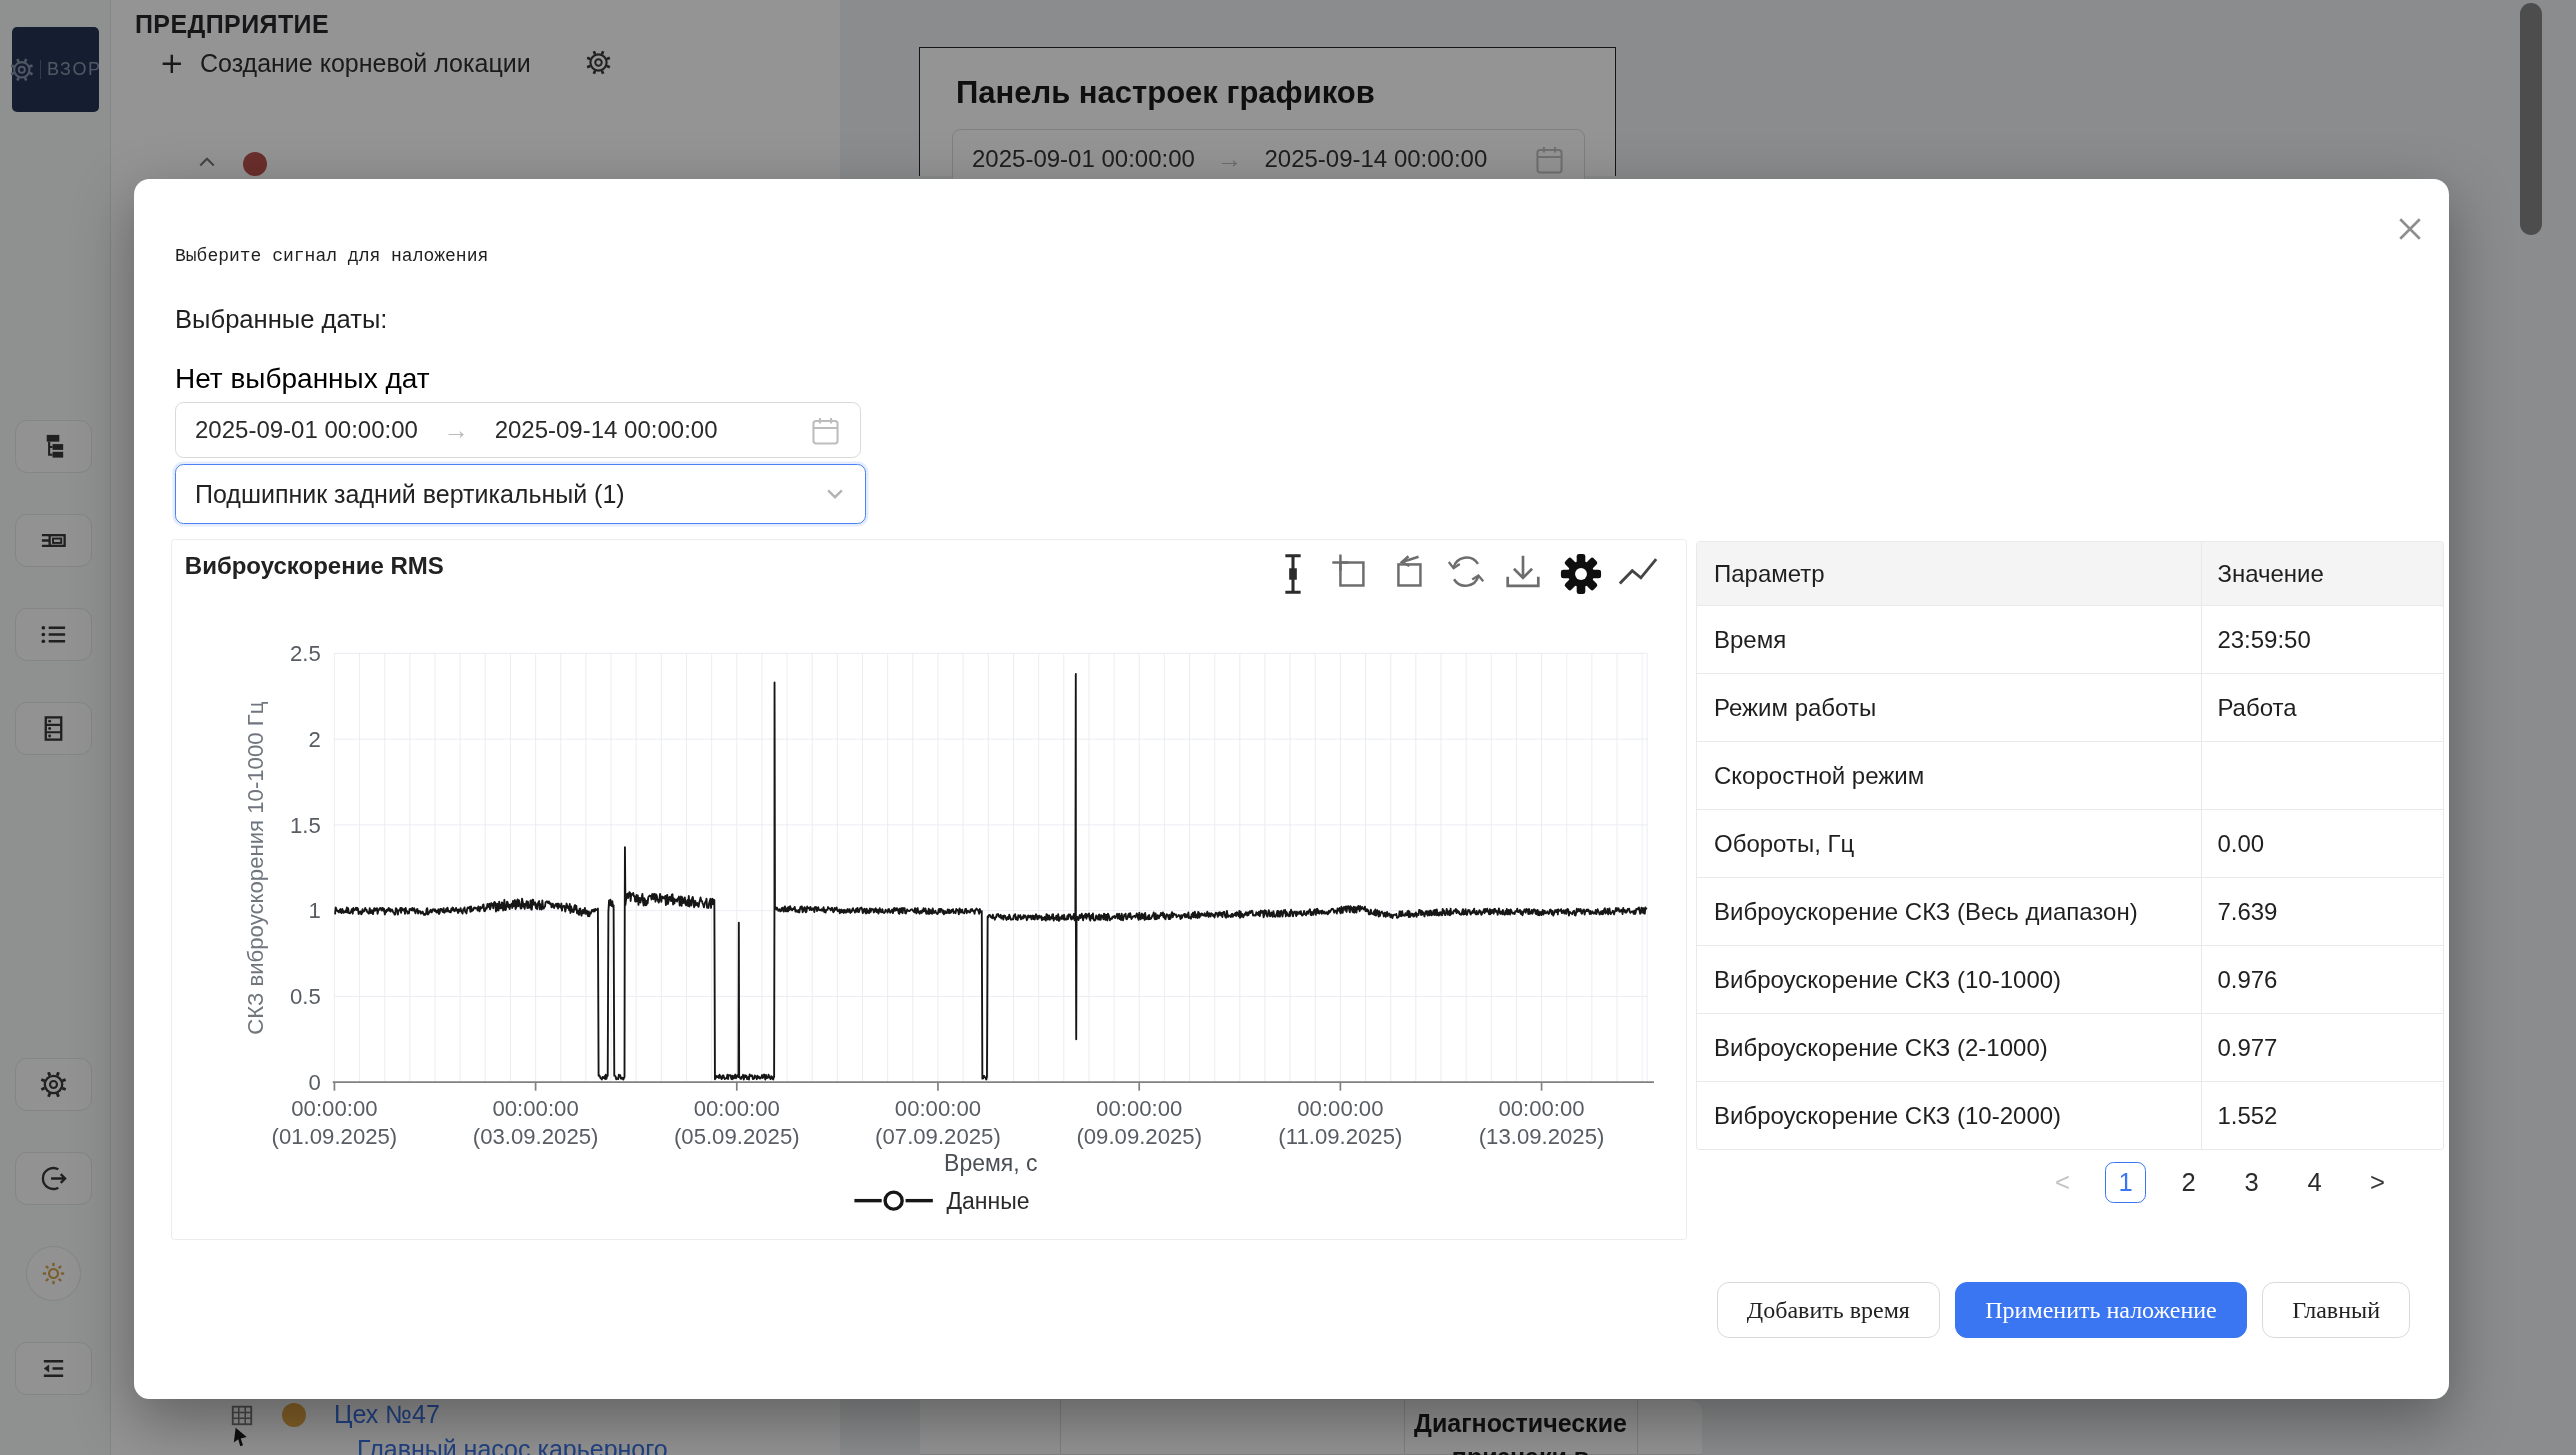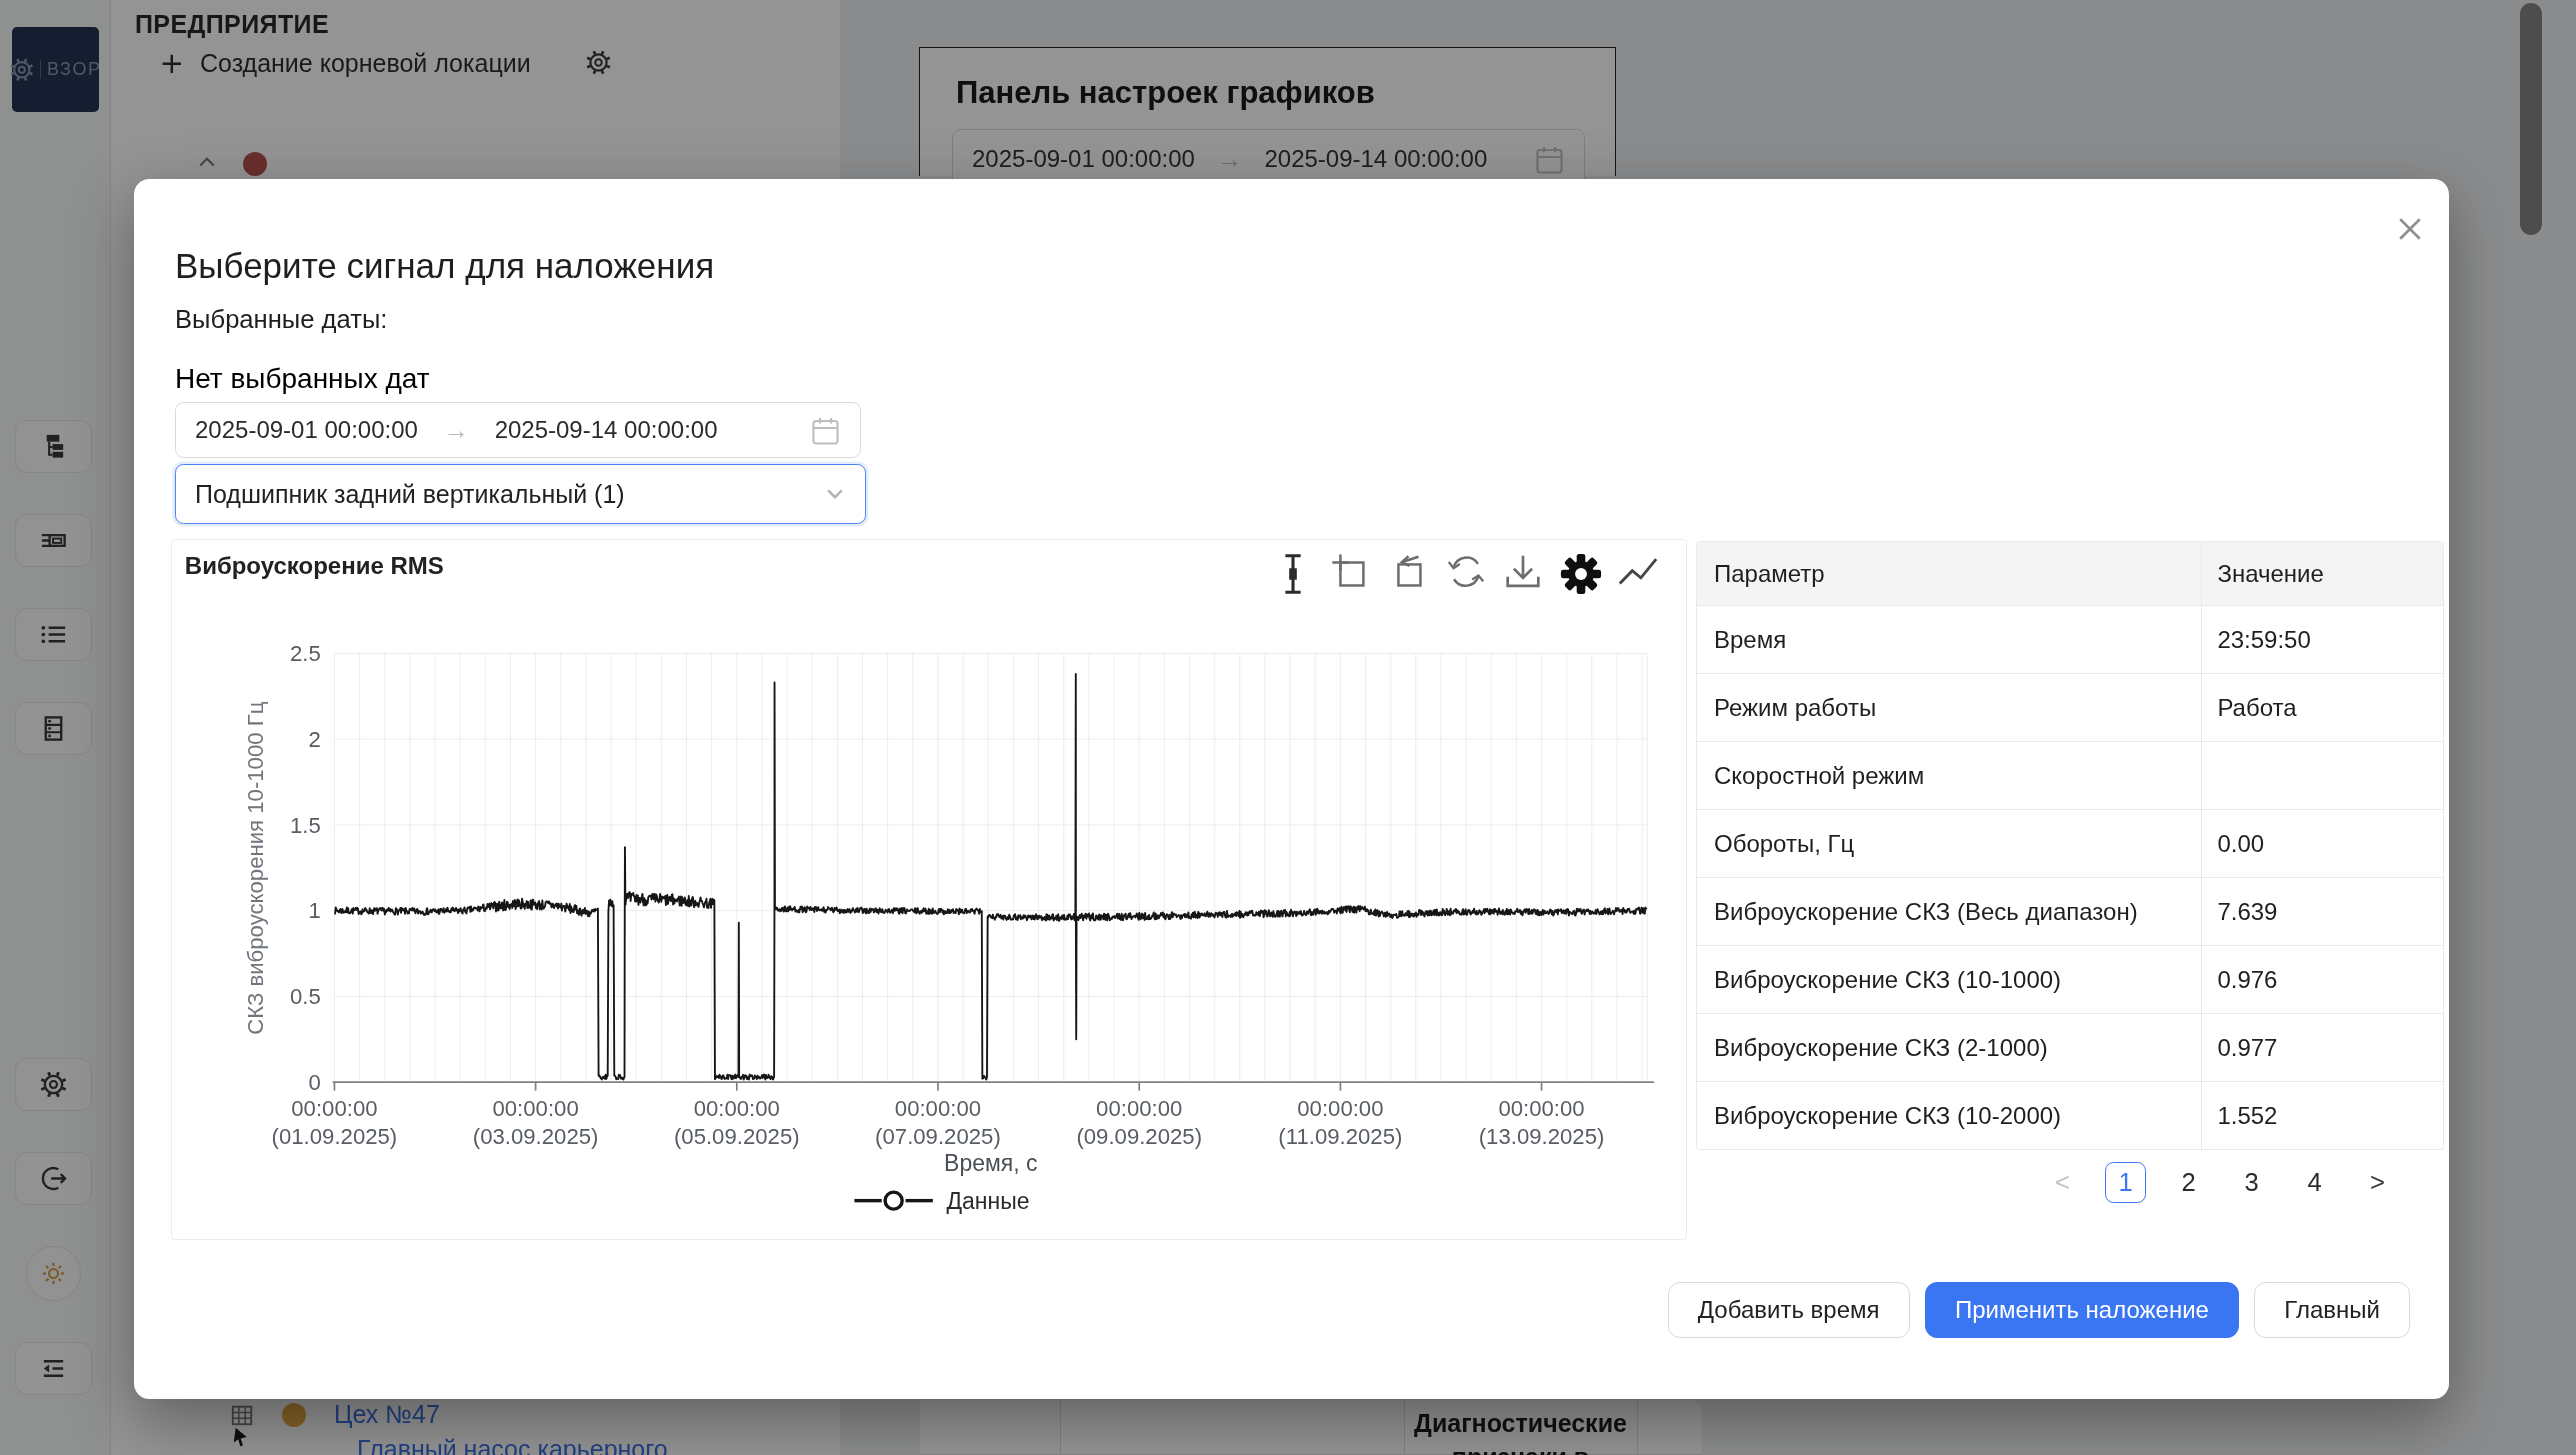--- a/index.html
+++ b/index.html
@@ -33,21 +33,21 @@
   .settings-title{left:36px;top:27px;font-size:31px;font-weight:bold;color:#0d0d0d;}
   .bg-datepicker{left:32px;top:81px;width:633px;height:60px;border:1.7px solid #d9d9d9;border-radius:8.5px;display:flex;align-items:center;padding:0 19px;gap:22px;font-size:24px;color:#2b2b2b;background:#fff;}
   .diag-frag{left:920px;top:1400px;width:782px;height:55px;background:#fff;border-radius:0 12px 0 0;z-index:1;}
   .vline{position:absolute;top:0;width:0.9px;height:55px;background:#dcdcdc;}
   .diag-h{position:absolute;width:233px;left:484px;text-align:center;font-weight:bold;font-size:25px;color:#111;}
 
   
   .overlay{left:0;top:0;width:2576px;height:1455px;background:rgba(18,18,18,.45);z-index:10;}
   .modal{left:134px;top:179px;width:2315px;height:1220px;background:#fff;border-radius:15.4px;box-shadow:0 20.5px 60px rgba(0,0,0,.35);z-index:20;}
   .m-close{left:2257px;top:31px;width:38px;height:38px;display:flex;align-items:center;justify-content:center;cursor:pointer;}
-  .m-title{left:41px;top:67px;font-size:35px;color:#1f1f1f;}
+  .m-title{left:41px;top:67px;font-size:18px;color:#1f1f1f;font-family:Liberation Mono, monospace;}
   .m-dates-label{left:41px;top:126px;font-size:25.6px;font-weight:500;color:#1f1f1f;}
   .m-nodates{left:41px;top:184px;font-size:28px;color:#000000;}
   .m-datepicker{left:41px;top:223px;width:686px;height:56px;border:1.7px solid #d9d9d9;border-radius:8.5px;display:flex;align-items:center;padding:0 19px;gap:25.6px;font-size:24px;color:#2b2b2b;background:#fff;}
   .dp-arrow{color:#b9b9b9;font-size:25.6px;}
   .dp-spacer{flex:1;}
   .m-select{left:41px;top:285px;width:691px;height:60px;border:1.7px solid #4a82f4;border-radius:8.5px;box-shadow:0 0 0 2.6px rgba(74,130,244,.14);display:flex;align-items:center;justify-content:space-between;padding:0 19px;font-size:25px;color:#222;background:#fff;}
 
   .chart-card{left:37px;top:360px;width:1516px;height:701px;border:0.9px solid #ececec;border-radius:3.4px;background:#fff;}
   .chart-title{left:12.8px;top:12px;font-size:24px;font-weight:bold;color:#222;}
   .chart-toolbar{right:25.6px;top:10.2px;display:flex;gap:13.6px;align-items:center;}
@@ -61,21 +61,21 @@
   .ptable .c2{flex:1;padding-left:15.4px;display:flex;align-items:center;height:67px;font-size:24px;color:#1f1f1f;}
   .ptable .th .c1,.ptable .th .c2{height:63px;}
 
   .pagination{top:983px;right:51px;display:flex;align-items:center;gap:22px;font-size:25.6px;color:#2b2b2b;}
   .pg-item{min-width:41px;height:41px;display:flex;align-items:center;justify-content:center;cursor:pointer;}
   .pg-active{border:1.7px solid #3b76f2;color:#3b76f2;border-radius:8.5px;background:#fff;}
   .pg-prev{color:#c3c3c3;}
   .pg-next{color:#3a3a3a;}
 
   .btn-row{top:1103px;right:39px;display:flex;gap:15.4px;}
-  .btn{height:56px;border-radius:12px;border:0.9px solid #d9d9d9;background:#fff;font-size:24px;color:#222;display:flex;align-items:center;justify-content:center;padding:0 29px;cursor:pointer;}
+  .btn{height:56px;border-radius:12px;border:0.9px solid #d9d9d9;background:#fff;font-size:24px;color:#222;display:flex;align-items:center;justify-content:center;padding:0 29px;cursor:pointer;font-family:Liberation Serif, serif;}
   .btn.primary{background:#3b76f2;border-color:#3b76f2;color:#fff;}
 
   .scroll-thumb{left:2520px;top:3.4px;width:22px;height:232px;background:#4d4d4d;border-radius:11px;z-index:40;}
 
   svg{display:block;}
   text{font-family:"Liberation Sans","DejaVu Sans",sans-serif;}
 </style>
 </head>
 <body>
 

